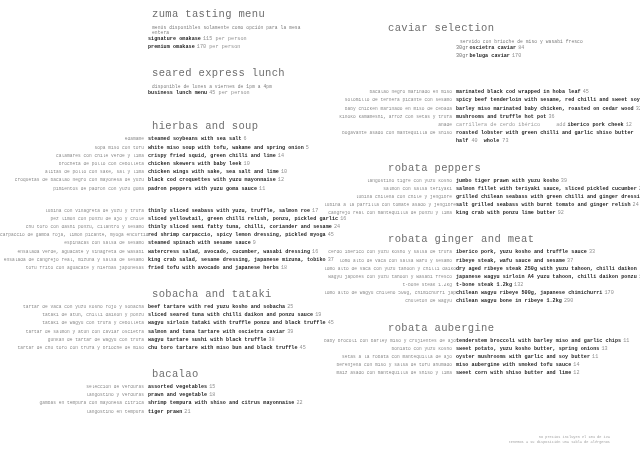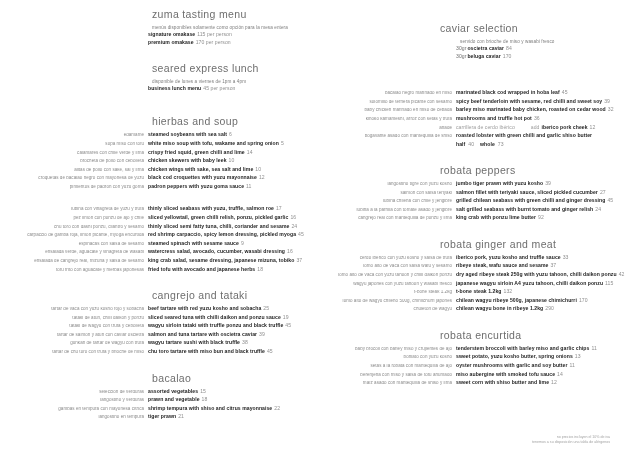--- a/index.html
+++ b/index.html
@@ -3,38 +3,38 @@
 <meta charset="utf-8">
 <style>
   * { box-sizing: border-box; margin: 0; padding: 0; }
   html, body {
     width: 640px; height: 452px;
     background: #ffffff;
     font-family: "Liberation Sans", sans-serif;
     color: #2b2b2b;
     overflow: hidden;
   }
-  .page { position: relative; width: 616px; height: 452px; }
+  .page { position: relative; width: 616px; height: 452px; font-family: Liberation Mono, monospace; }
 
   
   .col-left  { position: absolute; left: 0;   top: 0; width: 316px; }
   .col-right { position: absolute; left: 324px; top: 0; width: 316px; }
 
   .section { margin-bottom: 9px; }
 
   .sec-title {
     font-size: 10.5px;
     font-weight: 400;
     color: #6e6e6e;
     letter-spacing: .35px;
     margin-left: 152px;
     margin-bottom: 5px;
     white-space: nowrap;
   }
-  .col-right .sec-title { margin-left: 116px; }
+  .col-right .sec-title { margin-left: 64px; }
 
   .sec-note {
     font-size: 4.6px;
     color: #7c7c7c;
     margin-left: 152px;
     margin-bottom: 2px;
     letter-spacing: .1px;
   }
   .col-right .sec-note { margin-left: 136px; }
 
@@ -204,21 +204,21 @@
           <div class="item">
             <div class="es">tofu frito con aguacate y hierbas japonesas</div>
             <div class="en"><span>fried tofu with avocado and japanese herbs</span><span class="price">18</span></div>
           </div>
         </div>
     </div>
 
     <div class="spacer-sm"></div>
 
     <div class="section">
-      <div class="sec-title">cangrejo and tataki</div>
+      <div class="sec-title">sobacha and tataki</div>
       <div class="items">
           <div class="item">
             <div class="es">tartar de vaca con yuzu kosho rojo y sobacha</div>
             <div class="en"><span>beef tartare with red yuzu kosho and sobacha</span><span class="price">25</span></div>
           </div>
           <div class="item">
             <div class="es">tataki de atún, chilli daikon y ponzu</div>
             <div class="en"><span>sliced seared tuna with chilli daikon and ponzu sauce</span><span class="price">19</span></div>
           </div>
           <div class="item">
@@ -378,21 +378,21 @@
           <div class="item">
             <div class="es">chuletón de wagyu</div>
             <div class="en"><span>chilean wagyu bone in ribeye 1.2kg</span><span class="price">290</span></div>
           </div>
         </div>
     </div>
 
     <div class="spacer-sm"></div>
 
     <div class="section">
-      <div class="sec-title">robata encurtida</div>
+      <div class="sec-title">robata aubergine</div>
       <div class="items">
           <div class="item">
             <div class="es">baby brócoli con barley miso y crujientes de ajo</div>
             <div class="en"><span>tenderstem broccoli with barley miso and garlic chips</span><span class="price">11</span></div>
           </div>
           <div class="item">
             <div class="es">boniato con yuzu kosho</div>
             <div class="en"><span>sweet potato, yuzu kosho butter, spring onions</span><span class="price">13</span></div>
           </div>
           <div class="item">

